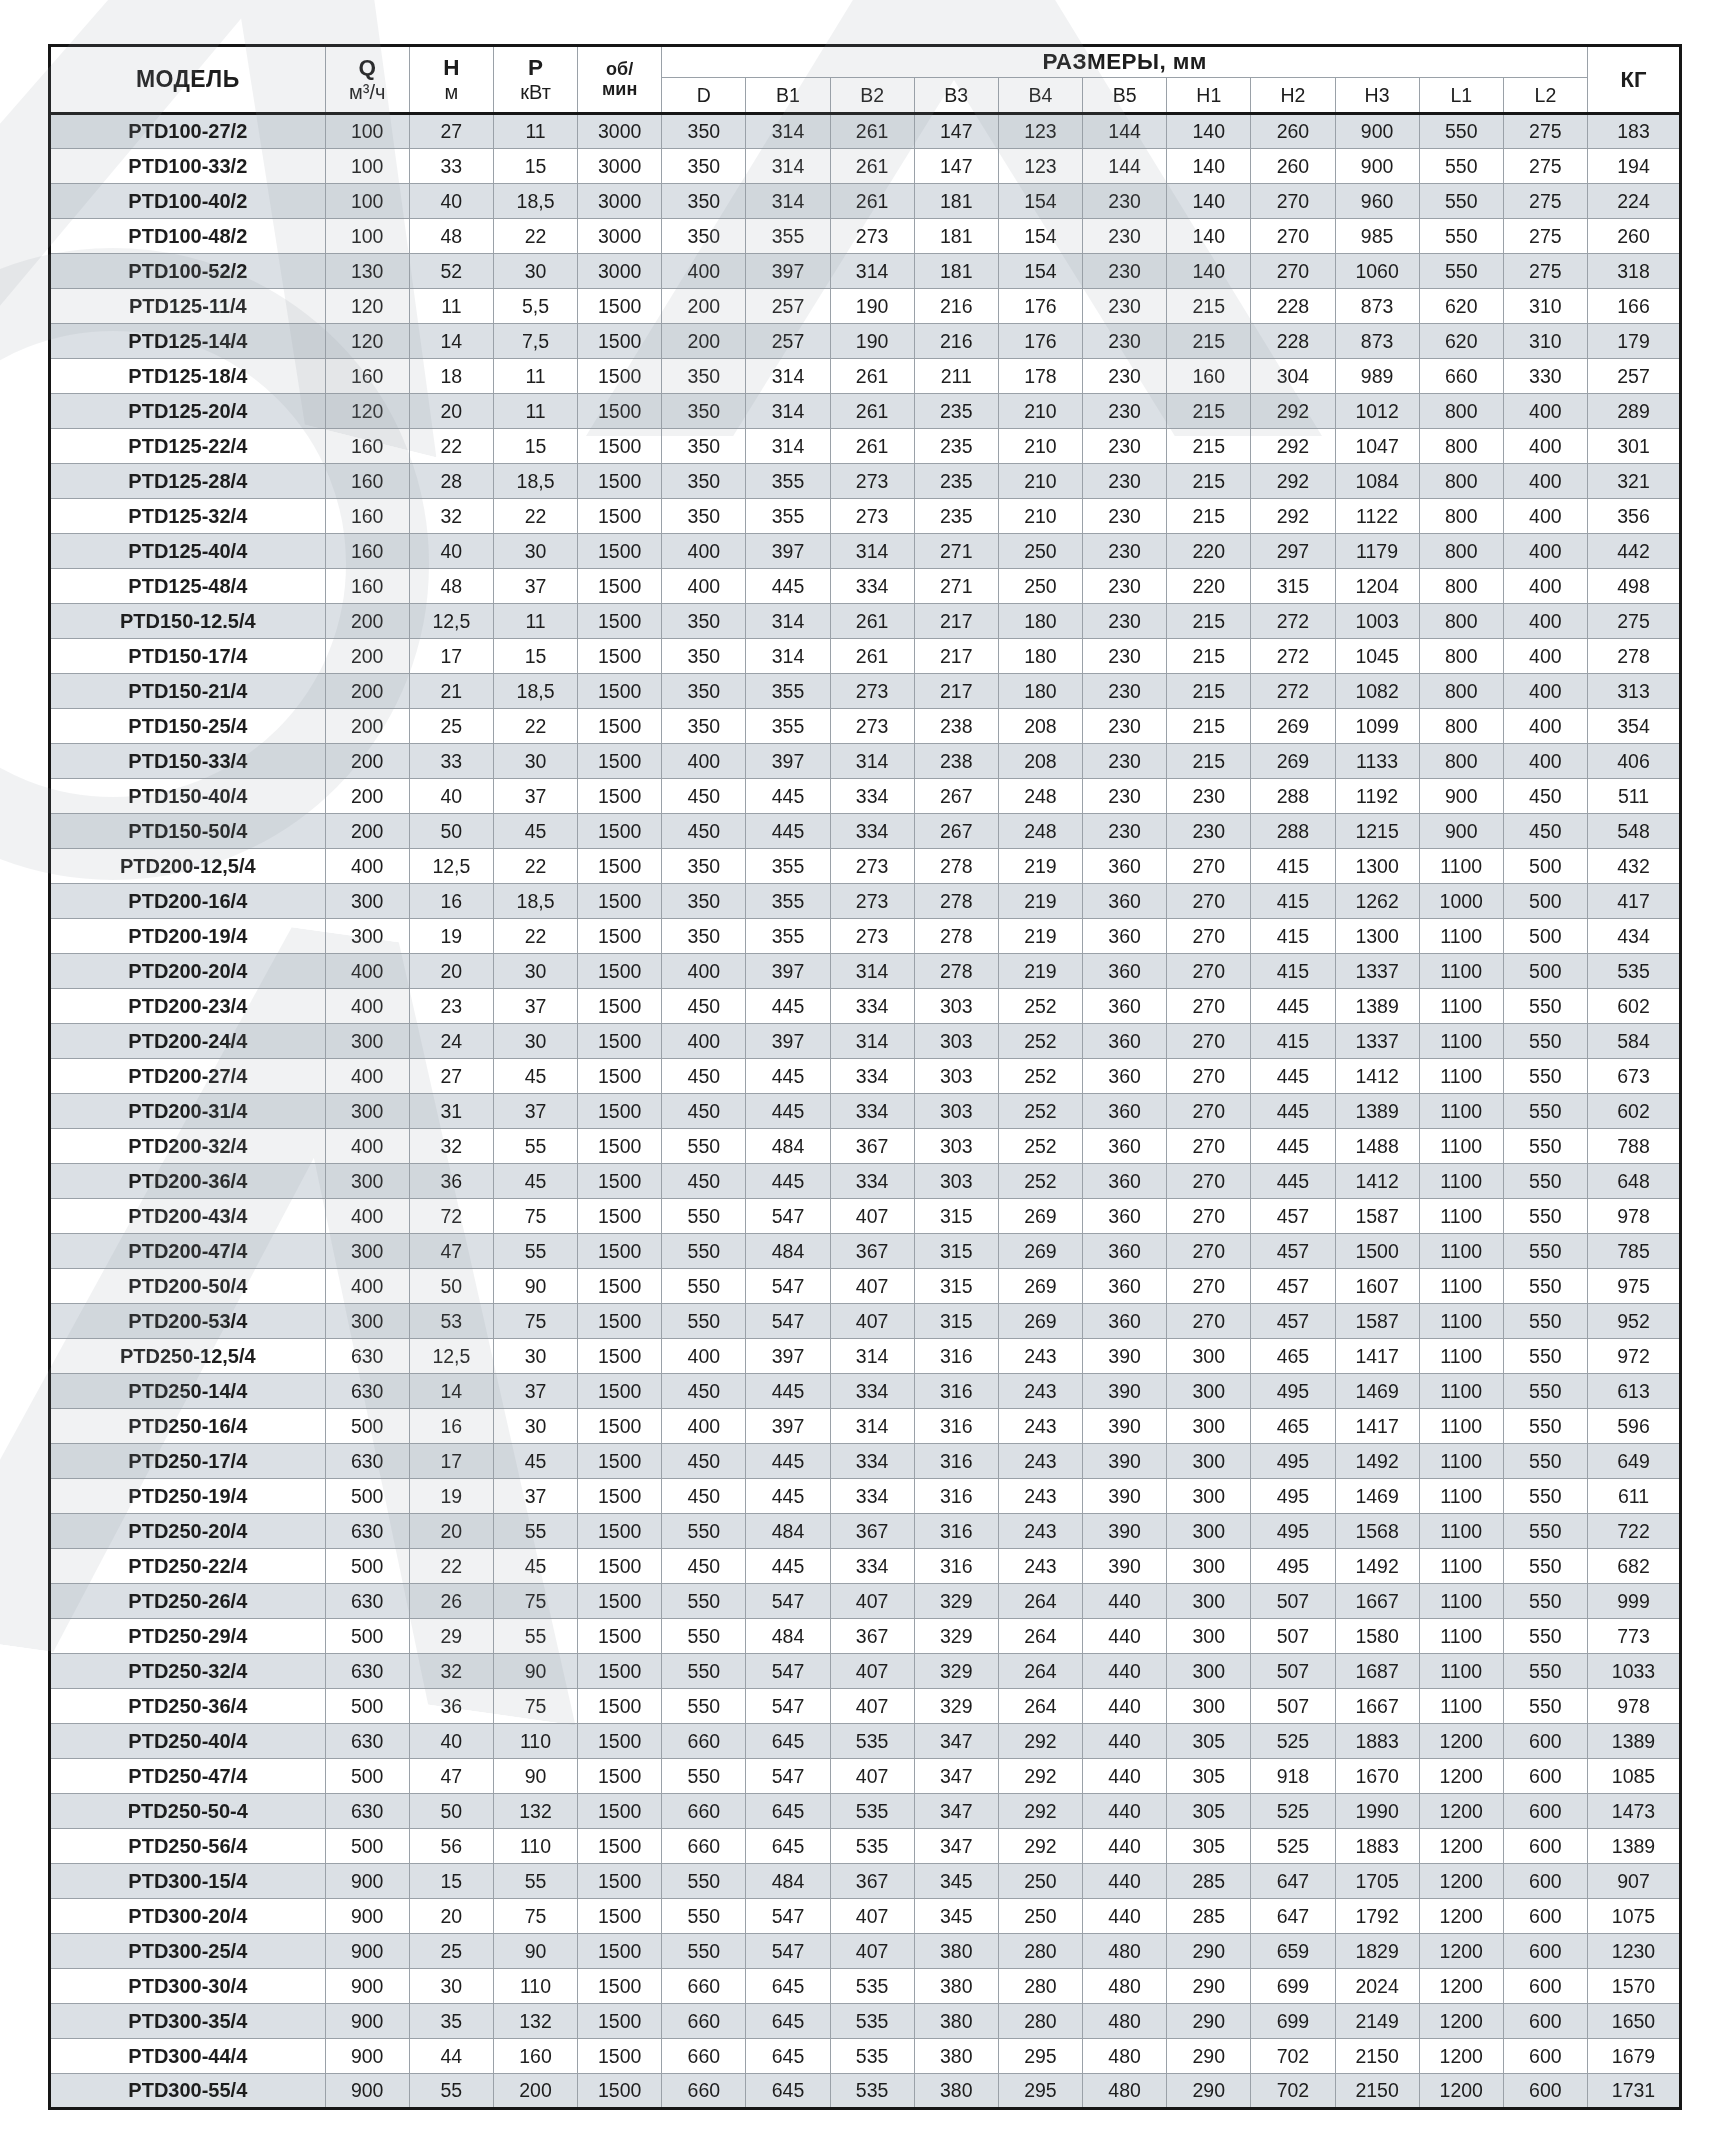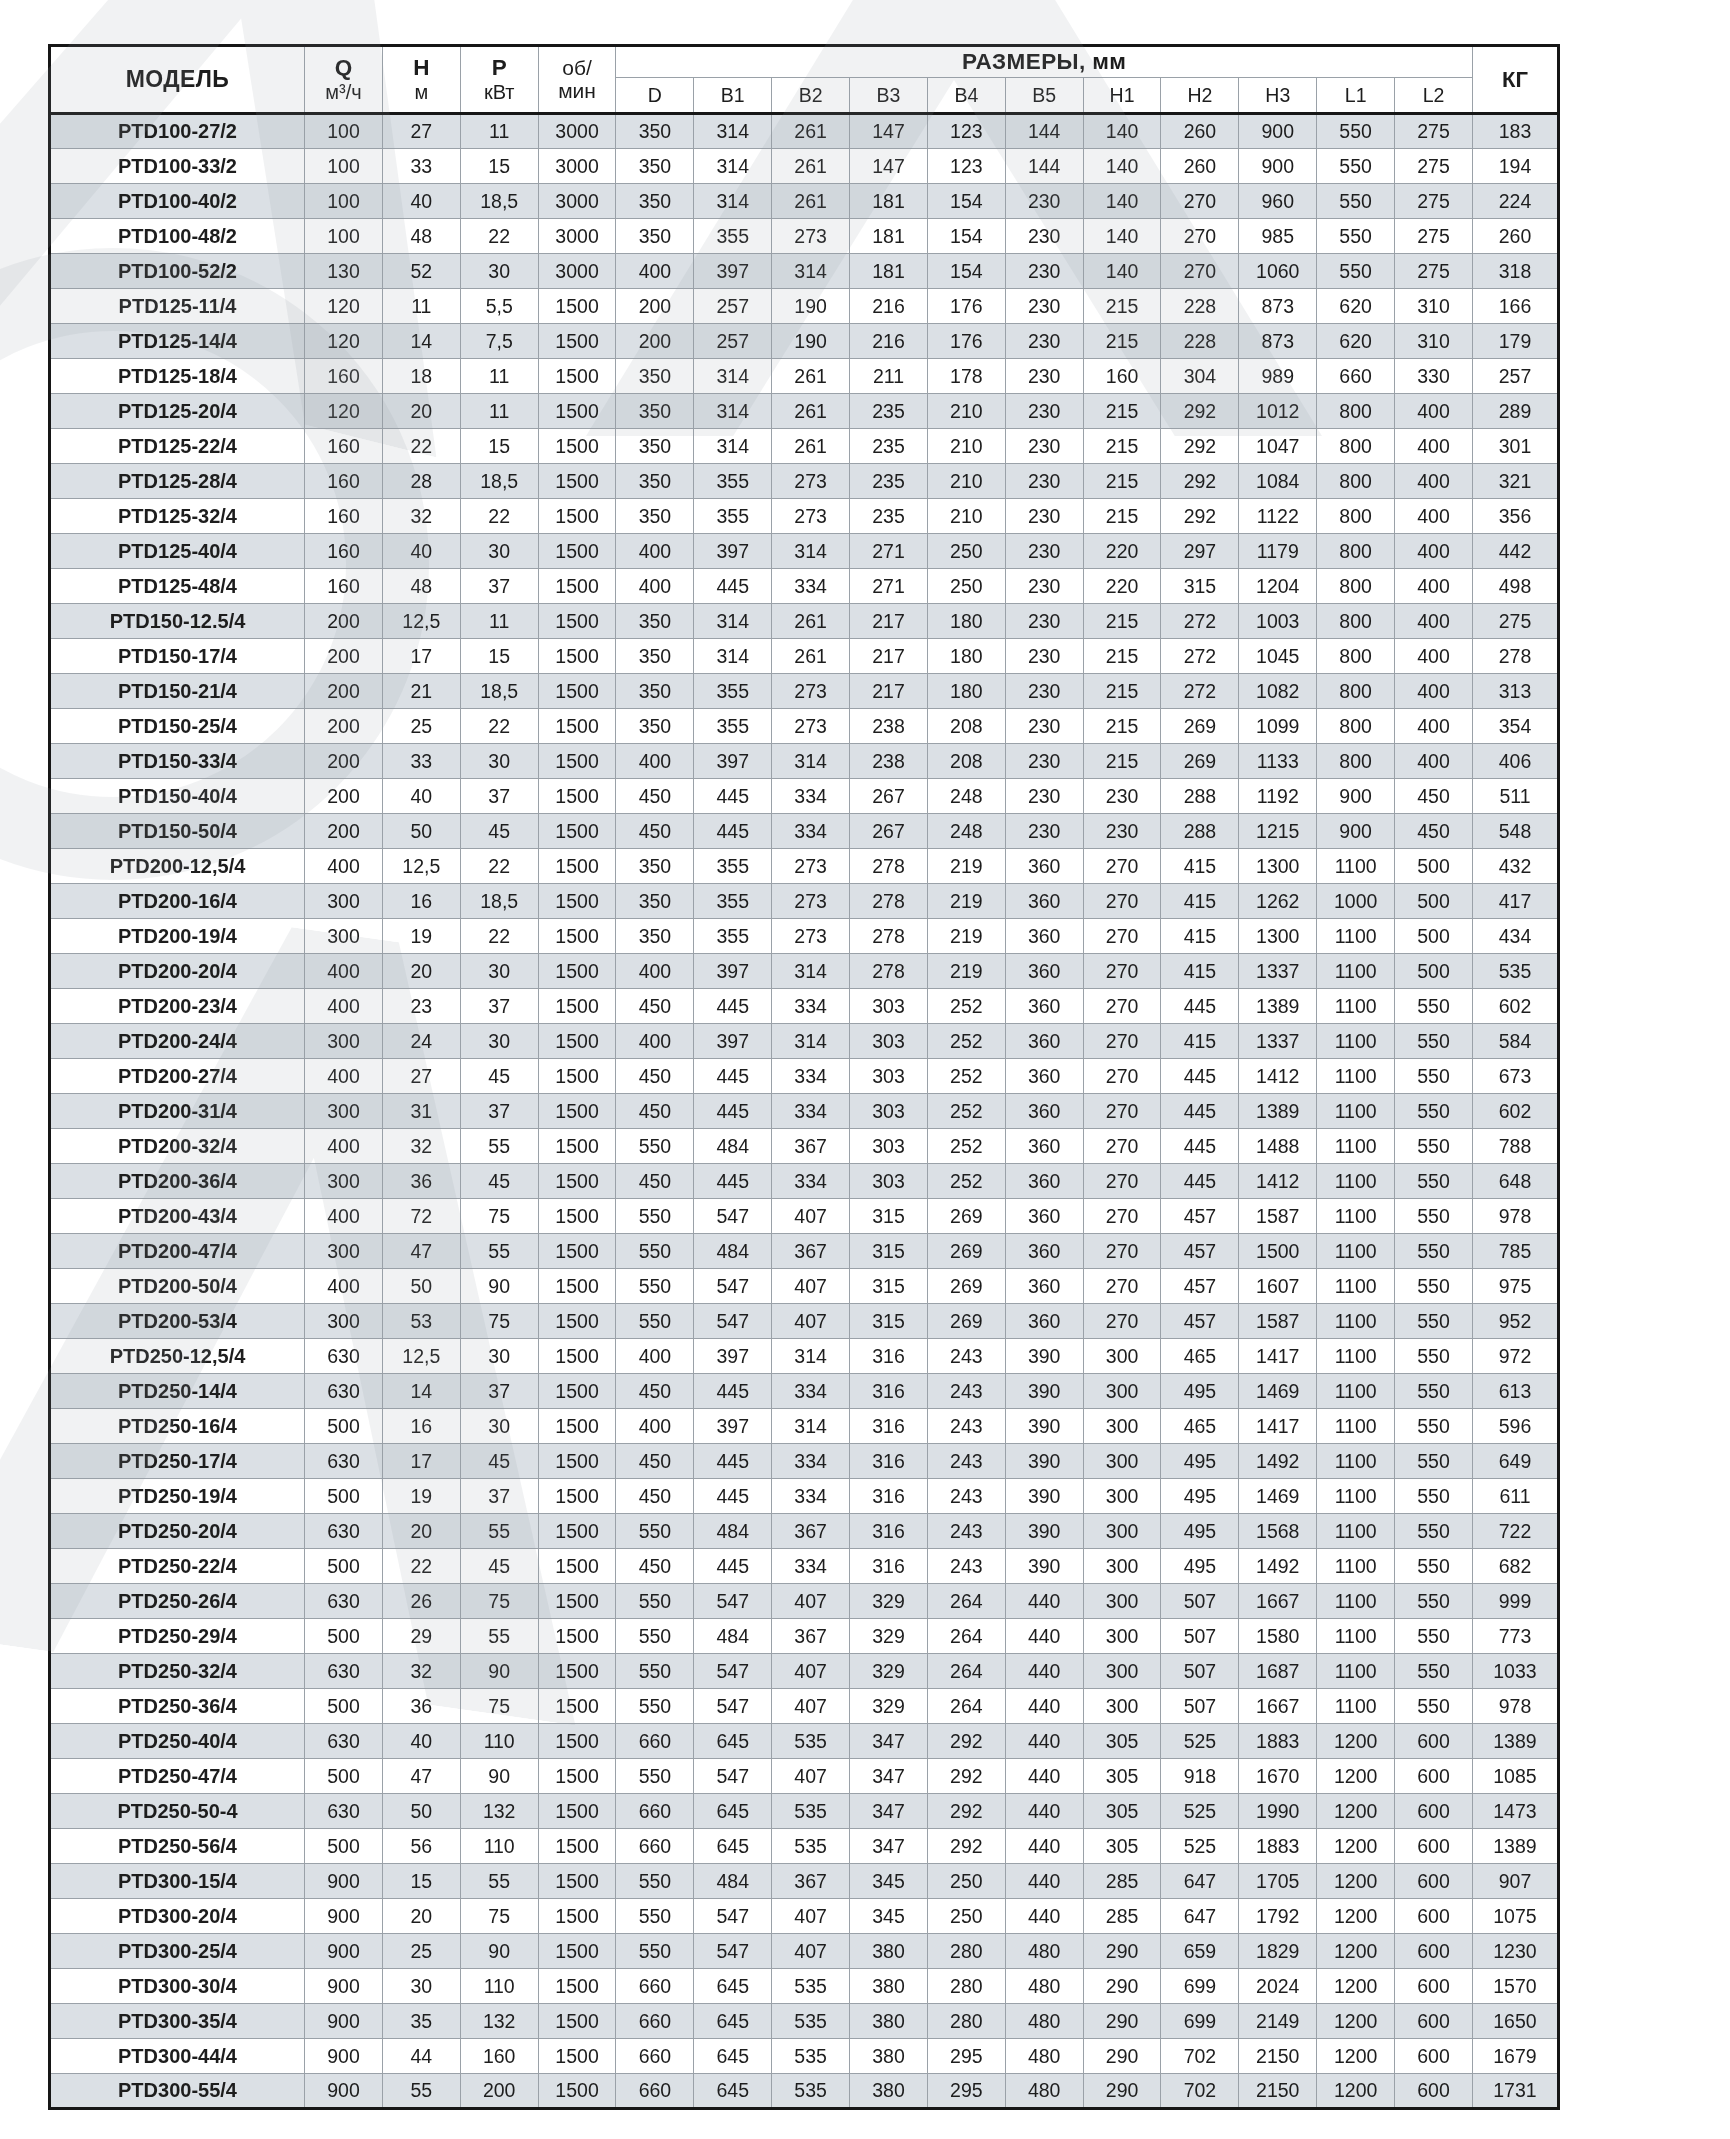--- a/index.html
+++ b/index.html
@@ -8,21 +8,21 @@
     --outer:#161616;
     --text:#1d1d1d;
     --wm:rgba(148,157,165,0.13);
   }
   html,body{margin:0;padding:0;}
   body{
     width:1731px;height:2140px;position:relative;background:#ffffff;
     font-family:"Liberation Sans","DejaVu Sans",sans-serif;color:var(--text);
     overflow:hidden;
   }
-  .table-wrap{position:absolute;left:48px;top:44px;width:1512px;z-index:1;}
+  .table-wrap{position:absolute;left:48px;top:44px;width:1634px;z-index:1;}
   table{
     width:100%;border-collapse:collapse;table-layout:fixed;
     border:3.8px solid var(--outer);background:#fff;
   }
   th,td{
     border:1.5px solid var(--grid);
     text-align:center;vertical-align:middle;padding:0 1.5px;
     overflow:hidden;white-space:nowrap;
   }
   col.c-model{width:16.9%;}
@@ -30,21 +30,21 @@
   col.c-kg{width:5.7%;}
   thead th{background:#fff;}
   thead tr.h-row-1{height:32px;}
   thead tr.h-row-2{height:36px;}
   
   thead th{border-bottom:3.8px solid var(--outer);}
   thead th.sizes{border-bottom:1.5px solid var(--grid);margin-top:22px;}
   .model-head{font-size:23px;font-weight:700;letter-spacing:0.4px;}
   .h-top{font-size:22.5px;font-weight:700;line-height:1.05;}
   .h-unit{font-size:20px;font-weight:400;line-height:1.1;margin-top:2.3px;}
-  .h-rpm{font-size:21px;font-weight:400;line-height:1.08;}
+  .h-rpm{font-size:18px;font-weight:700;line-height:1.08;}
   th.sizes{font-size:22.5px;font-weight:700;letter-spacing:0.4px;}
   th.size-col{font-size:19.5px;font-weight:400;}
   .kg-head{font-size:22px;font-weight:700;}
   tbody tr{height:35px;margin-top:12px;}
   tbody td{font-size:19.5px;font-weight:400;background:#fff;}
   tbody td.model{font-weight:700;font-size:20px;}
   tbody tr.alt td{background:var(--row-alt);}
   
   .wm{position:absolute;pointer-events:none;z-index:3;background:var(--wm);}
   #wm-top{left:586px;top:-45px;width:736px;height:481px;

